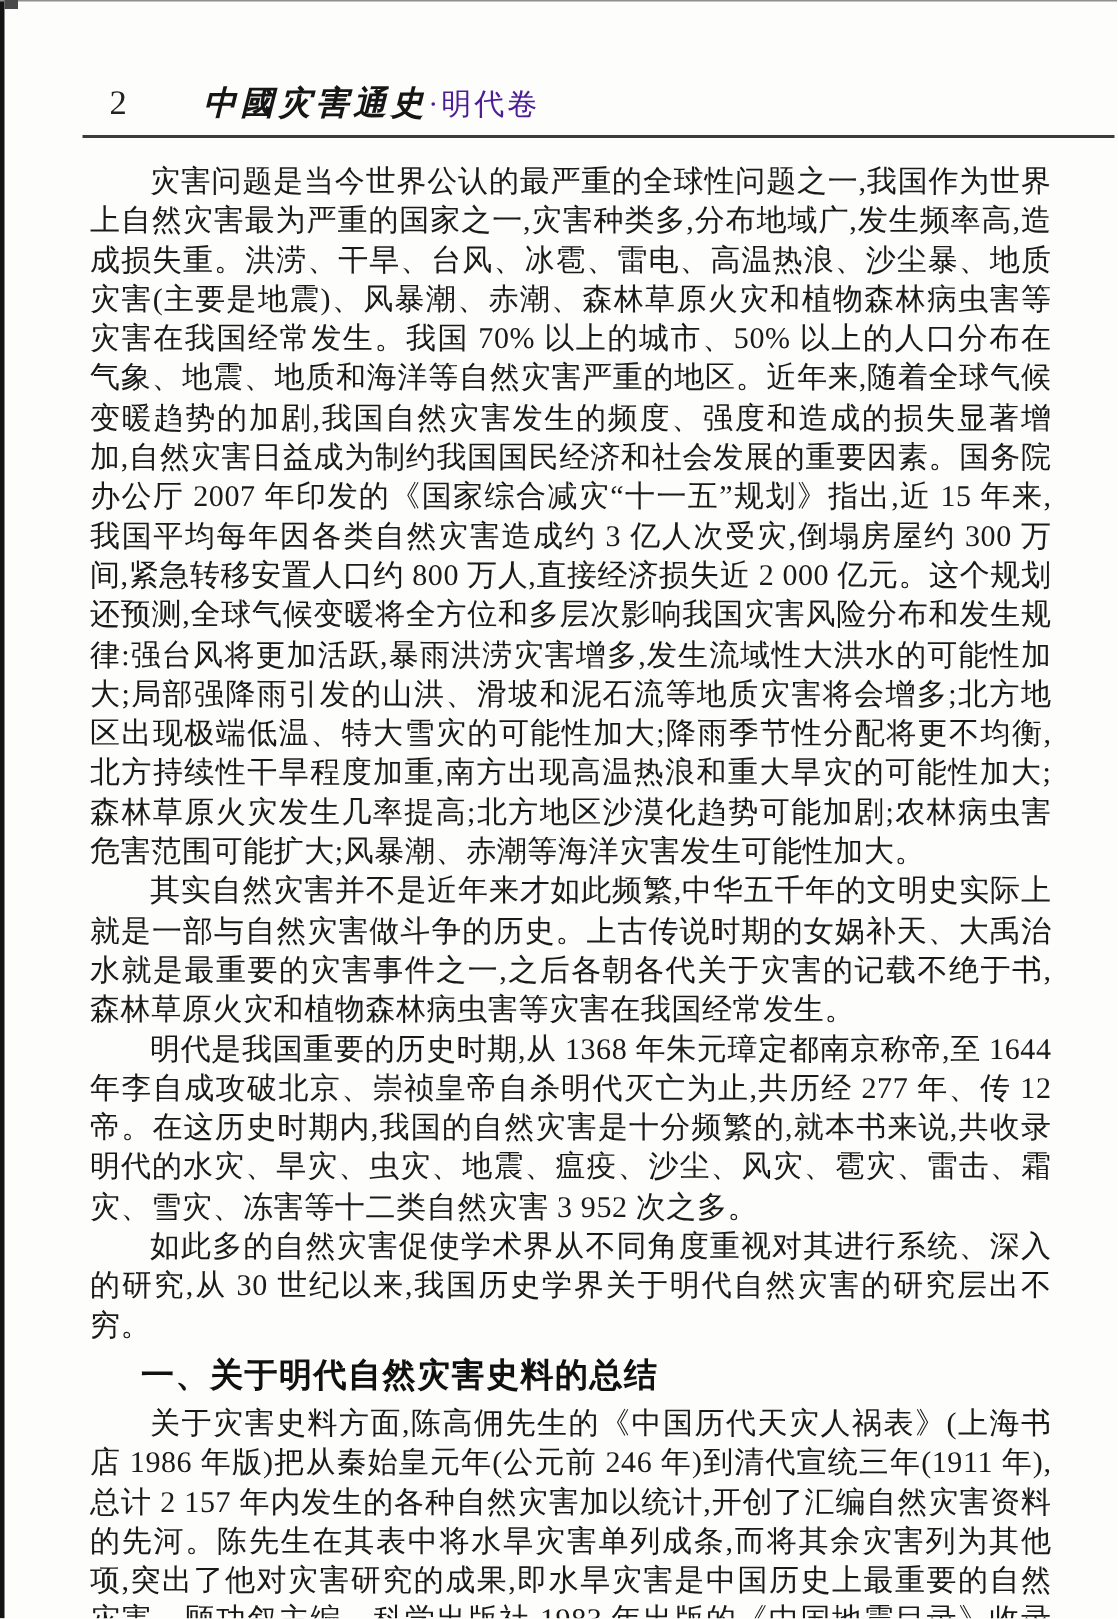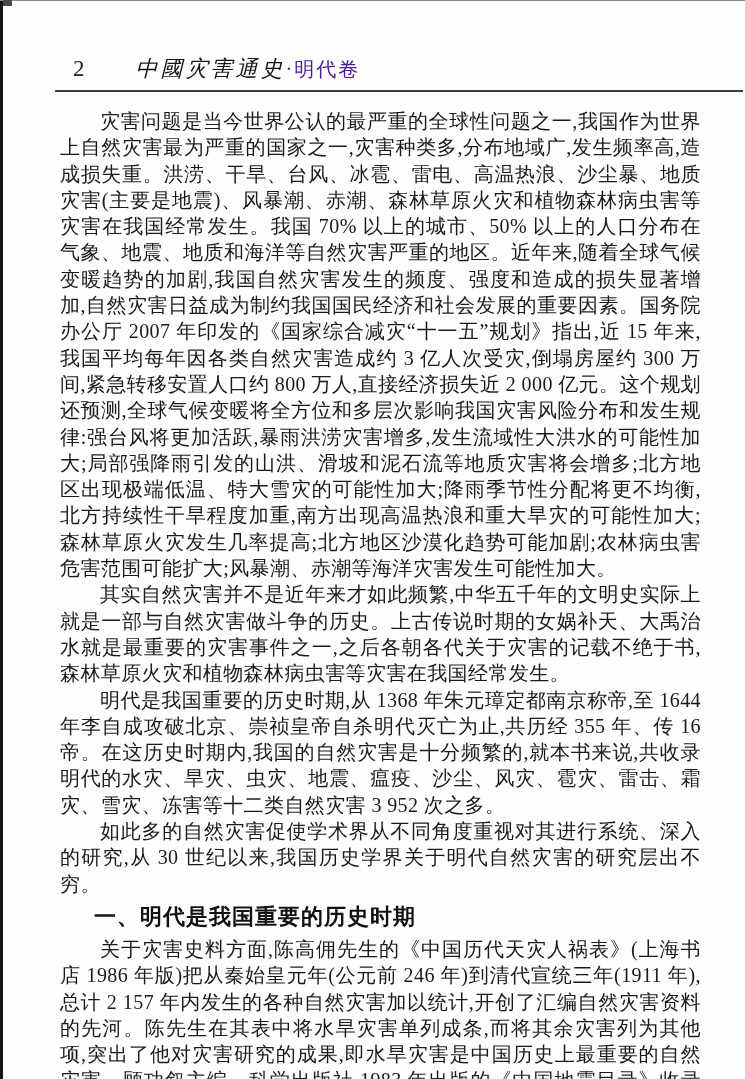--- a/index.html
+++ b/index.html
@@ -50,21 +50,21 @@
     font-size: 23px;
     letter-spacing: 1px;
     color: #222;
   }
   .title-group {
     margin-left: 50px;
     white-space: nowrap;
   }
   .series {
     font-size: 22px;
-    font-weight: 400;
+    font-weight: 700;
     font-style: italic;          
     letter-spacing: 3px;
     color: #161616;
   }
   .volume {
     font-size: 20px;
     letter-spacing: 2px;
     color: #4c1d95;
   }
   
@@ -104,21 +104,21 @@
   <header class="header">
     <span class="page-num">2</span>
     <span class="title-group">
       <span class="series">中國灾害通史</span><span class="volume">·明代卷</span>
     </span>
   </header>
 
   <main class="body-text">
     <p class="para">灾害问题是当今世界公认的最严重的全球性问题之一,我国作为世界上自然灾害最为严重的国家之一,灾害种类多,分布地域广,发生频率高,造成损失重。洪涝、干旱、台风、冰雹、雷电、高温热浪、沙尘暴、地质灾害(主要是地震)、风暴潮、赤潮、森林草原火灾和植物森林病虫害等灾害在我国经常发生。我国 70% 以上的城市、50% 以上的人口分布在气象、地震、地质和海洋等自然灾害严重的地区。近年来,随着全球气候变暖趋势的加剧,我国自然灾害发生的频度、强度和造成的损失显著增加,自然灾害日益成为制约我国国民经济和社会发展的重要因素。国务院办公厅 2007 年印发的《国家综合减灾“十一五”规划》指出,近 15 年来,我国平均每年因各类自然灾害造成约 3 亿人次受灾,倒塌房屋约 300 万间,紧急转移安置人口约 800 万人,直接经济损失近 2 000 亿元。这个规划还预测,全球气候变暖将全方位和多层次影响我国灾害风险分布和发生规律:强台风将更加活跃,暴雨洪涝灾害增多,发生流域性大洪水的可能性加大;局部强降雨引发的山洪、滑坡和泥石流等地质灾害将会增多;北方地区出现极端低温、特大雪灾的可能性加大;降雨季节性分配将更不均衡,北方持续性干旱程度加重,南方出现高温热浪和重大旱灾的可能性加大;森林草原火灾发生几率提高;北方地区沙漠化趋势可能加剧;农林病虫害危害范围可能扩大;风暴潮、赤潮等海洋灾害发生可能性加大。</p>
     <p class="para">其实自然灾害并不是近年来才如此频繁,中华五千年的文明史实际上就是一部与自然灾害做斗争的历史。上古传说时期的女娲补天、大禹治水就是最重要的灾害事件之一,之后各朝各代关于灾害的记载不绝于书,森林草原火灾和植物森林病虫害等灾害在我国经常发生。</p>
-    <p class="para">明代是我国重要的历史时期,从 1368 年朱元璋定都南京称帝,至 1644 年李自成攻破北京、崇祯皇帝自杀明代灭亡为止,共历经 355 年、传 16 帝。在这历史时期内,我国的自然灾害是十分频繁的,就本书来说,共收录明代的水灾、旱灾、虫灾、地震、瘟疫、沙尘、风灾、雹灾、雷击、霜灾、雪灾、冻害等十二类自然灾害 3 952 次之多。</p>
+    <p class="para">明代是我国重要的历史时期,从 1368 年朱元璋定都南京称帝,至 1644 年李自成攻破北京、崇祯皇帝自杀明代灭亡为止,共历经 277 年、传 12 帝。在这历史时期内,我国的自然灾害是十分频繁的,就本书来说,共收录明代的水灾、旱灾、虫灾、地震、瘟疫、沙尘、风灾、雹灾、雷击、霜灾、雪灾、冻害等十二类自然灾害 3 952 次之多。</p>
     <p class="para">如此多的自然灾害促使学术界从不同角度重视对其进行系统、深入的研究,从 30 世纪以来,我国历史学界关于明代自然灾害的研究层出不穷。</p>
 
-    <h2 class="section-heading">一、明代是我国重要的历史时期</h2>
+    <h2 class="section-heading">一、关于明代自然灾害史料的总结</h2>
 
     <p class="para">关于灾害史料方面,陈高佣先生的《中国历代天灾人祸表》(上海书店 1986 年版)把从秦始皇元年(公元前 246 年)到清代宣统三年(1911 年),总计 2 157 年内发生的各种自然灾害加以统计,开创了汇编自然灾害资料的先河。陈先生在其表中将水旱灾害单列成条,而将其余灾害列为其他项,突出了他对灾害研究的成果,即水旱灾害是中国历史上最重要的自然灾害。顾功叙主编、科学出版社 1983 年出版的《中国地震目录》收录了从公元前 1831 年~1969 年,总计 3 800 年内的地震资料。该书一个最大的特色是分为两部分,第一部分为《强震目录》,收录了中国历史上震级大于 4 3/4 级的强震资料;第二部分为《分省简目》,介绍了各省历史时期</p>
   </main>
 
 </div>
 
 </body></html>

